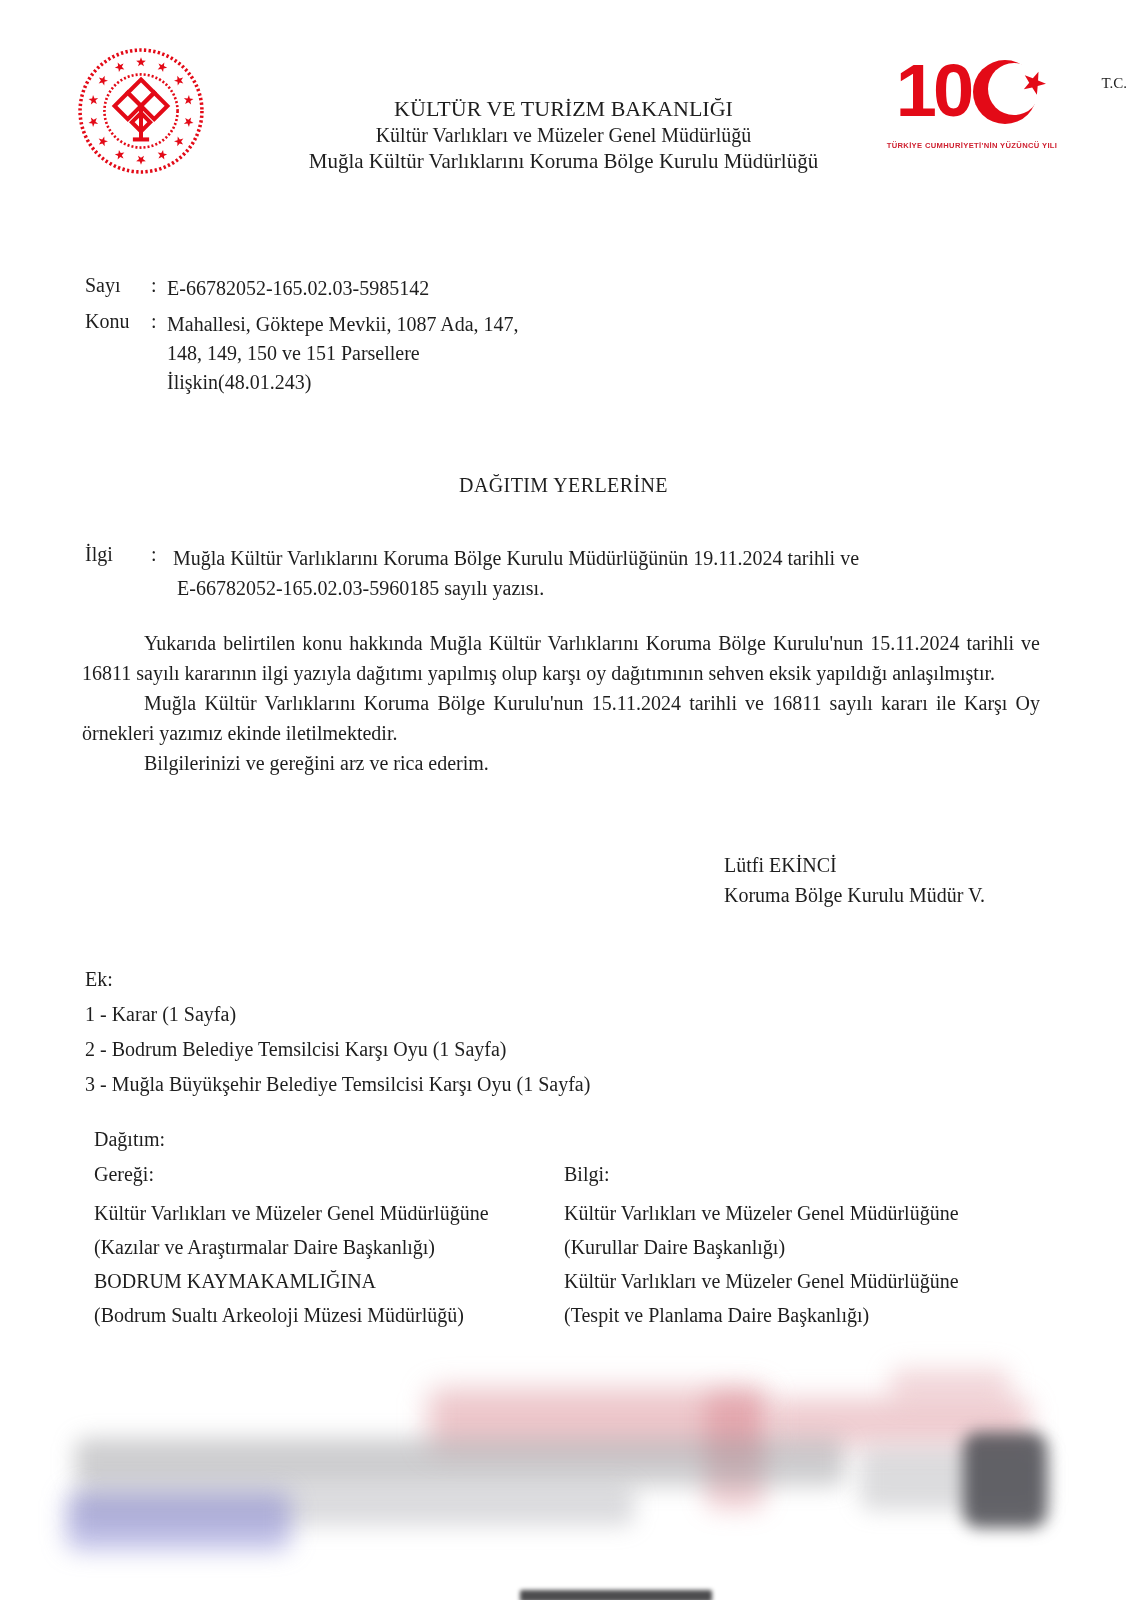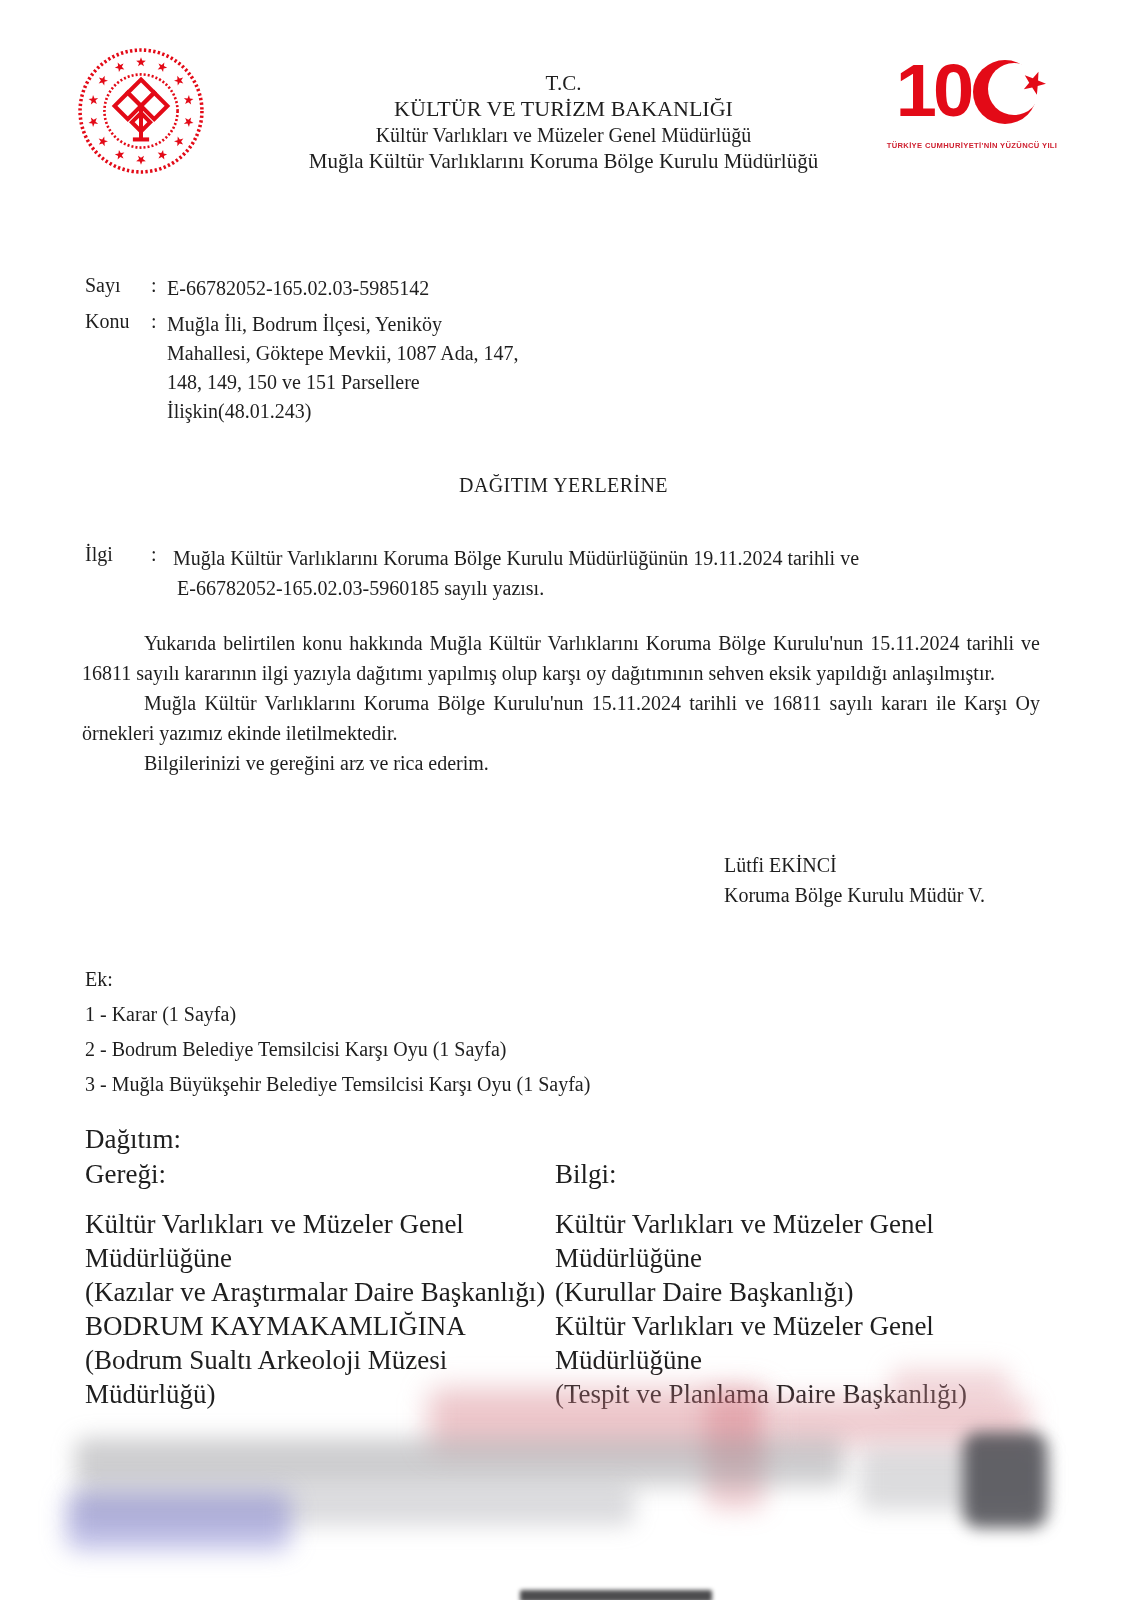--- a/index.html
+++ b/index.html
@@ -8,21 +8,21 @@
     width:1127px;height:1600px;
     margin:0 auto;
     background:#ffffff;
     font-family:"Liberation Serif","DejaVu Serif",serif;
     color:#1e1e1e;
     overflow:hidden;
   }
   
   .emblem{position:absolute;left:76px;top:46px;width:130px;height:130px;}
   .header-text{position:absolute;left:0;right:0;top:70px;text-align:center;line-height:26px;}
-  .h-tc{font-size:21px;}
+  .h-tc{font-size:15px;text-align:right;}
   .h-ministry{font-size:22px;}
   .h-gd{font-size:20px;}
   .h-rd{font-size:21px;text-align:center;}
   .centenary{position:absolute;left:882px;top:55px;width:180px;text-align:center;}
   .centenary-row{display:flex;align-items:center;justify-content:center;height:72px;}
   .c-digit{font-family:"Liberation Sans","DejaVu Sans",sans-serif;font-weight:900;
            font-size:74px;line-height:70px;color:#e30a17;letter-spacing:-4px;}
   .c-caption{font-family:"Liberation Sans","DejaVu Sans",sans-serif;font-size:7.6px;
              font-weight:bold;color:#cf2030;letter-spacing:.35px;margin-top:14px;white-space:nowrap;}
   
@@ -45,26 +45,26 @@
   
   .body-block{position:absolute;left:82px;top:628px;width:958px;font-size:20px;}
   .para{margin:0;text-indent:62px;line-height:30px;}
   .just{text-align:justify;}
   
   .signature{position:absolute;left:724px;top:850px;width:310px;
              font-size:20px;line-height:30px;}
   
   .ek-block{position:absolute;left:85px;top:962px;font-size:20px;line-height:35px;}
   
-  .dagitim-block{position:absolute;left:85px;top:1122px;width:955px;font-size:27px;}
+  .dagitim-block{position:absolute;left:94px;top:1122px;width:955px;font-size:20px;}
   .dagitim-header{line-height:35px;}
   .dagitim-cols{display:flex;margin-top:0;}
   .dag-col-left{width:470px;}
   .dag-col-right{width:485px;font-family:Liberation Serif, serif;}
-  .dag-col-title{line-height:35px;margin-bottom:15px;}
+  .dag-col-title{line-height:35px;margin-bottom:4px;}
   .dag-items div{line-height:34px;}
   
   .blur-blob{position:absolute;border-radius:12px;}
   .fb-pink1{left:428px;top:1388px;width:340px;height:62px;background:rgba(216,130,140,.45);filter:blur(14px);}
   .fb-pink2{left:770px;top:1398px;width:260px;height:48px;background:rgba(216,130,140,.40);filter:blur(13px);}
   .fb-pink3{left:890px;top:1368px;width:120px;height:34px;background:rgba(220,150,158,.35);filter:blur(12px);}
   .fb-gray1{left:75px;top:1438px;width:770px;height:48px;background:rgba(125,125,132,.38);filter:blur(11px);}
   .fb-gray2{left:75px;top:1486px;width:560px;height:40px;background:rgba(140,140,148,.30);filter:blur(11px);}
   .fb-gray3{left:860px;top:1448px;width:185px;height:62px;background:rgba(145,145,152,.32);filter:blur(11px);}
   .fb-blue{left:66px;top:1492px;width:225px;height:58px;background:rgba(122,122,205,.48);filter:blur(12px);}
@@ -134,21 +134,20 @@
   <div class="meta">
     <div class="meta-row">
       <div class="meta-label">Sayı</div>
       <div class="meta-colon">:</div>
       <div class="sayi-value">E-66782052-165.02.03-5985142</div>
     </div>
     <div class="meta-row">
       <div class="meta-label">Konu</div>
       <div class="meta-colon">:</div>
       <div class="konu-lines">
-        <div>Muğla İli, Bodrum İlçesi, Yeniköy</div>
         <div>Mahallesi, Göktepe Mevkii, 1087 Ada, 147,</div>
         <div>148, 149, 150 ve 151 Parsellere</div>
         <div>İlişkin(48.01.243)</div>
       </div>
     </div>
   </div>
 
   <div class="doc-title">DAĞITIM YERLERİNE</div>
 
   <div class="ilgi">

